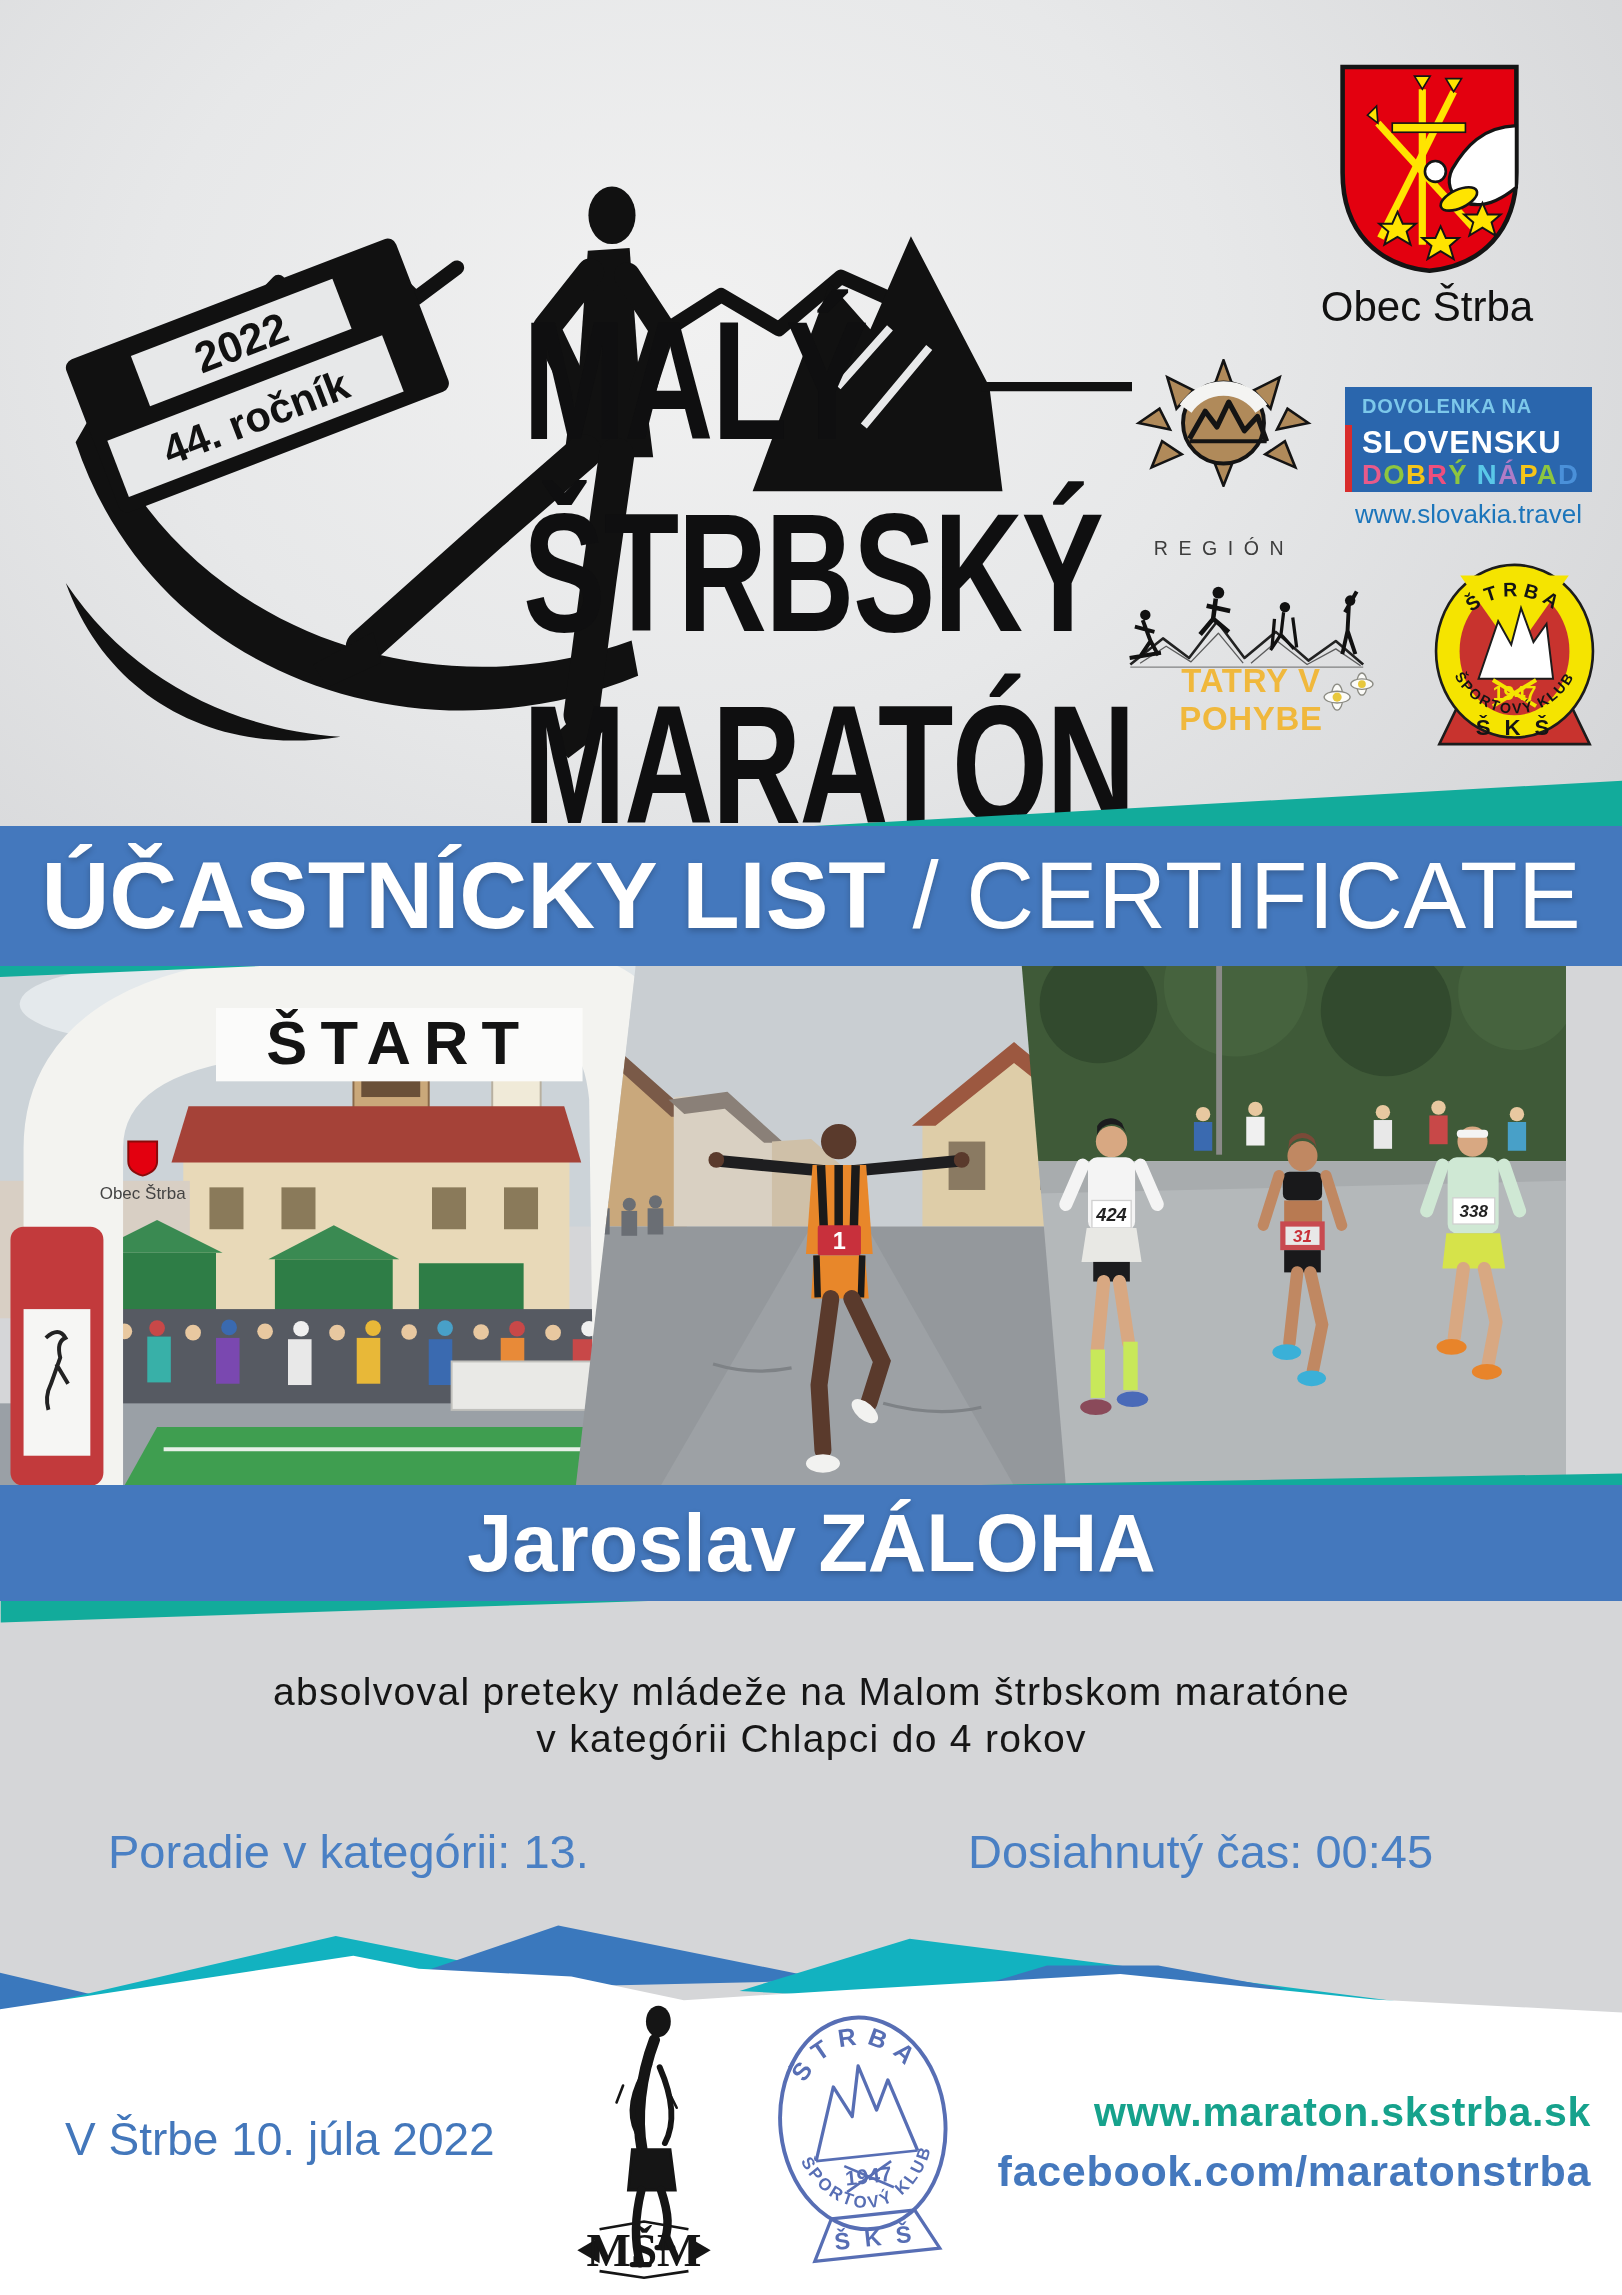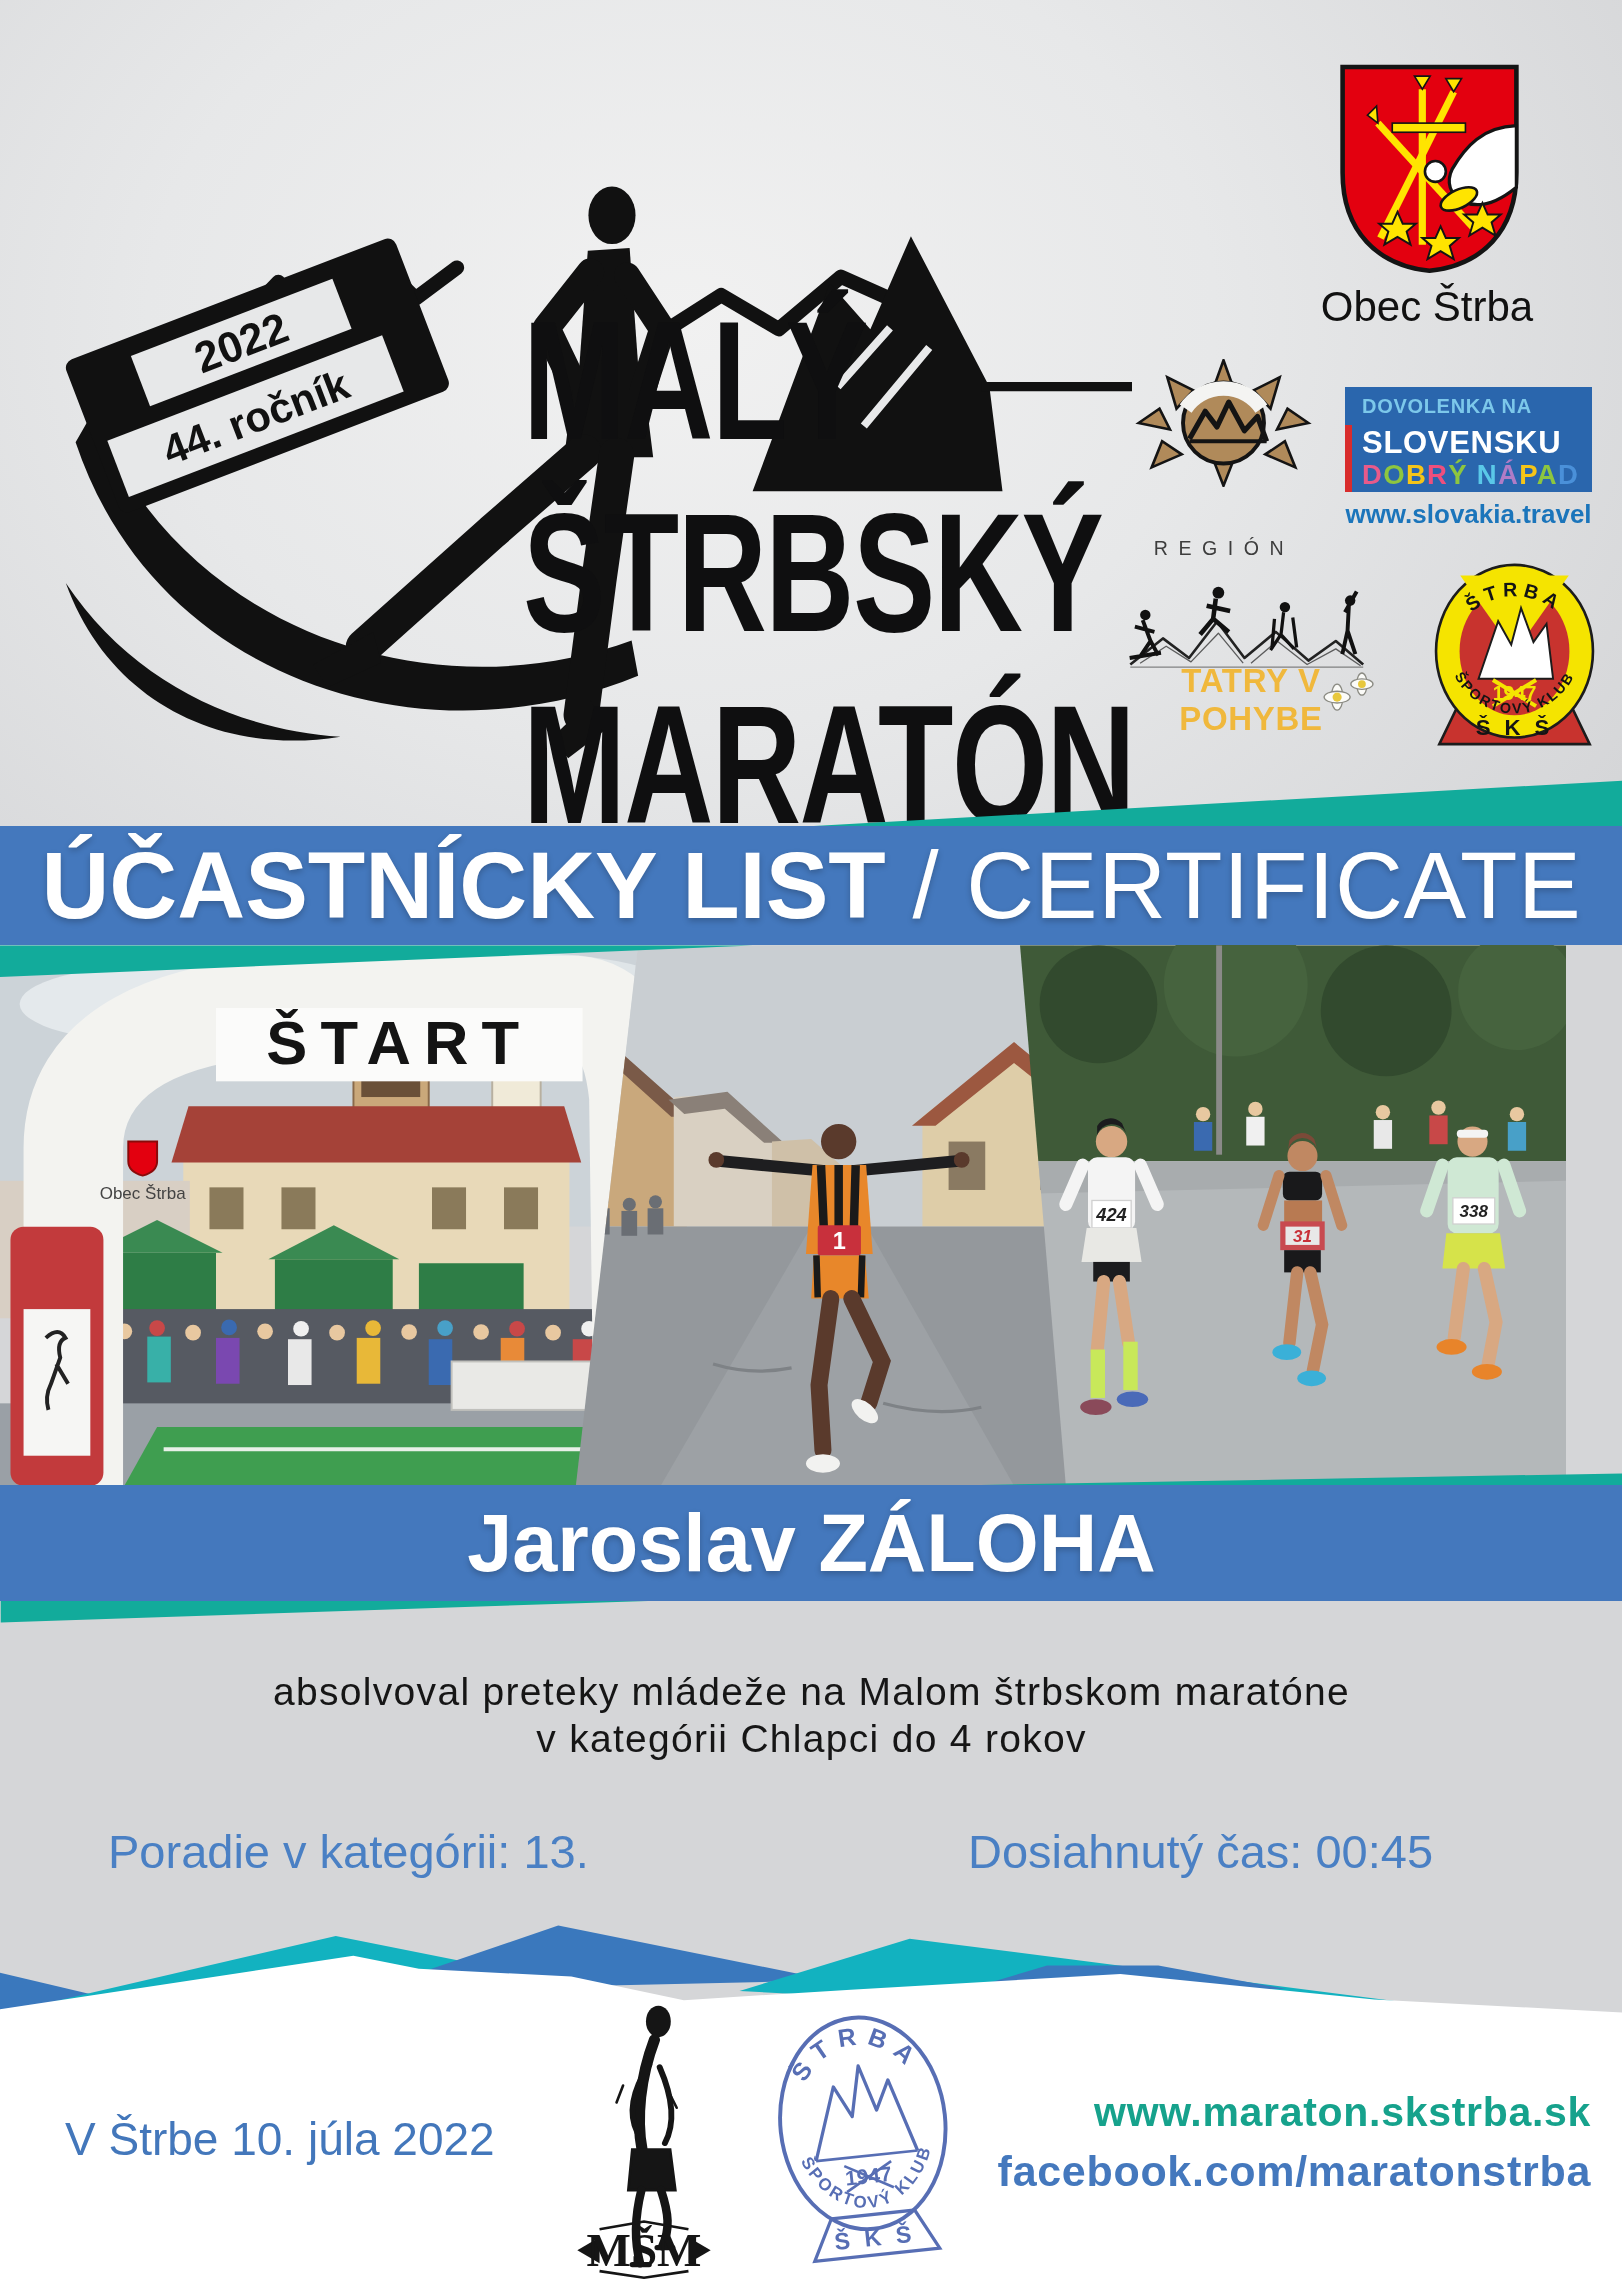--- a/index.html
+++ b/index.html
@@ -16,26 +16,26 @@
 
   
   .obec-label{left:1283px;top:283px;width:288px;text-align:center;font-size:42px;color:#111;}
   .vt-name{left:1106px;top:486px;width:236px;text-align:center;font-size:41px;font-weight:700;color:#161311;}
   .vt-region{left:1106px;top:537px;width:236px;text-align:center;font-size:19.6px;letter-spacing:10.5px;color:#3d3d3d;}
   .dovolenka{left:1345px;top:387px;width:247px;height:105px;background:#2a66ad;color:#fff;overflow:hidden;}
   .dovolenka .bar{position:absolute;left:0;top:38px;width:6.5px;height:67px;background:#d82c2c;}
   .dovolenka .t1{position:absolute;left:17px;top:7.9px;font-size:20px;font-weight:700;color:#7cc8ea;letter-spacing:0.7px;}
   .dovolenka .t2{position:absolute;left:17px;top:38px;font-size:31px;font-weight:700;color:#ffffff;letter-spacing:0.7px;}
   .dovolenka .t3{position:absolute;left:17px;top:72px;font-size:27.5px;font-weight:700;letter-spacing:1.3px;}
-  .slovakia-url{left:1345px;top:499px;width:247px;text-align:center;font-size:26px;font-weight:700;color:#1b75bb;}
+  .slovakia-url{left:1345px;top:499px;width:247px;text-align:center;font-size:26px;font-weight:400;color:#1b75bb;}
   .tvp-label{left:1120px;top:662px;width:262px;text-align:center;font-size:33px;font-weight:700;color:#f0b83c;letter-spacing:0.7px;}
 
   
   .banner{left:0;width:1623px;background:#4478bd;color:#fff;display:flex;align-items:center;justify-content:center;}
-  .banner1{top:826px;height:119px;}
+  .banner1{top:826px;height:140px;}
   .banner2{top:1485px;height:116px;align-items:center;}
   .banner .line{white-space:nowrap;text-shadow:0 2.6px 6.5px rgba(0,0,0,.22);}
   .banner1 .line{font-size:94px;}
   .banner1 .b{font-weight:700;letter-spacing:0px;}
   .banner1 .n{font-weight:400;letter-spacing:0.7px;}
   .banner2 .line{font-size:81px;font-weight:700;letter-spacing:0;}
 
   
   .photos{left:0;top:945px;width:1623px;height:541px;}
   .ph{position:absolute;top:0;height:541px;overflow:hidden;}

